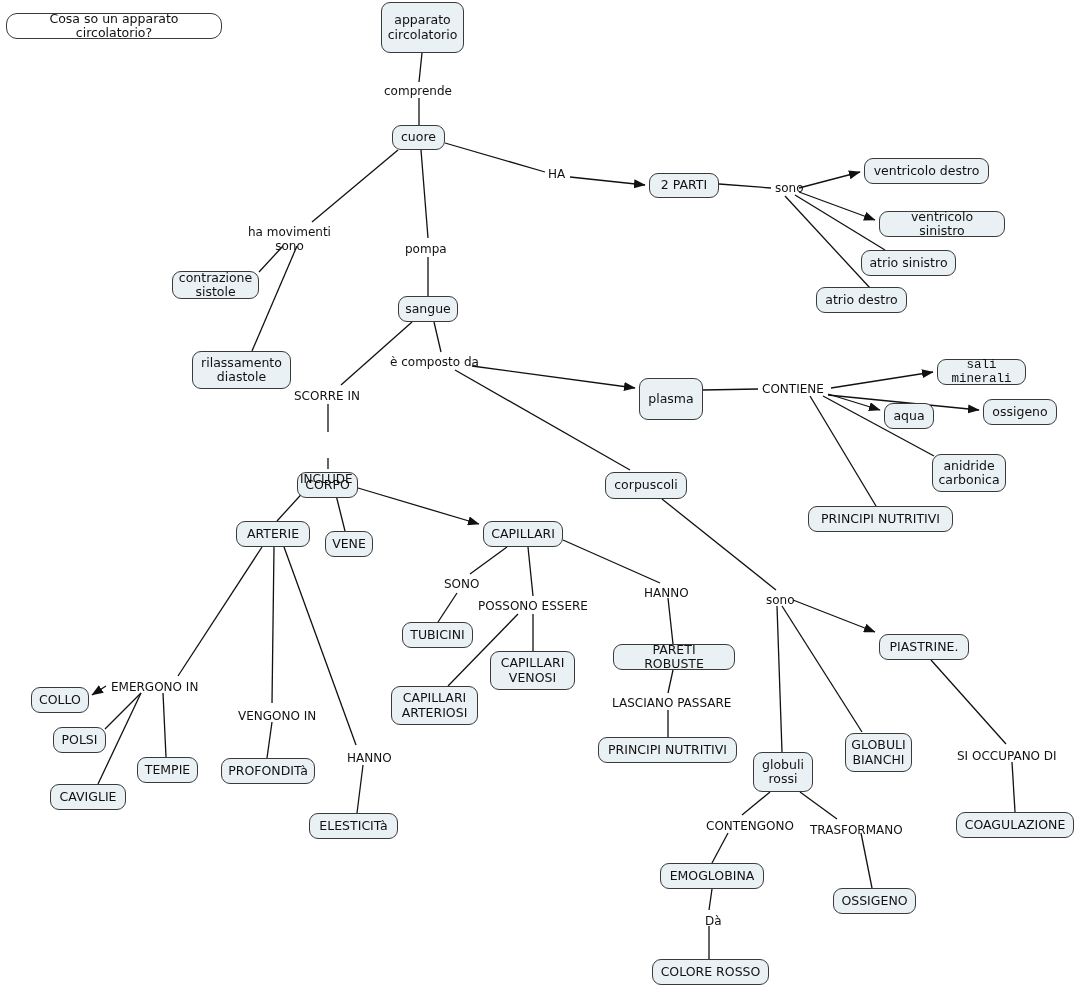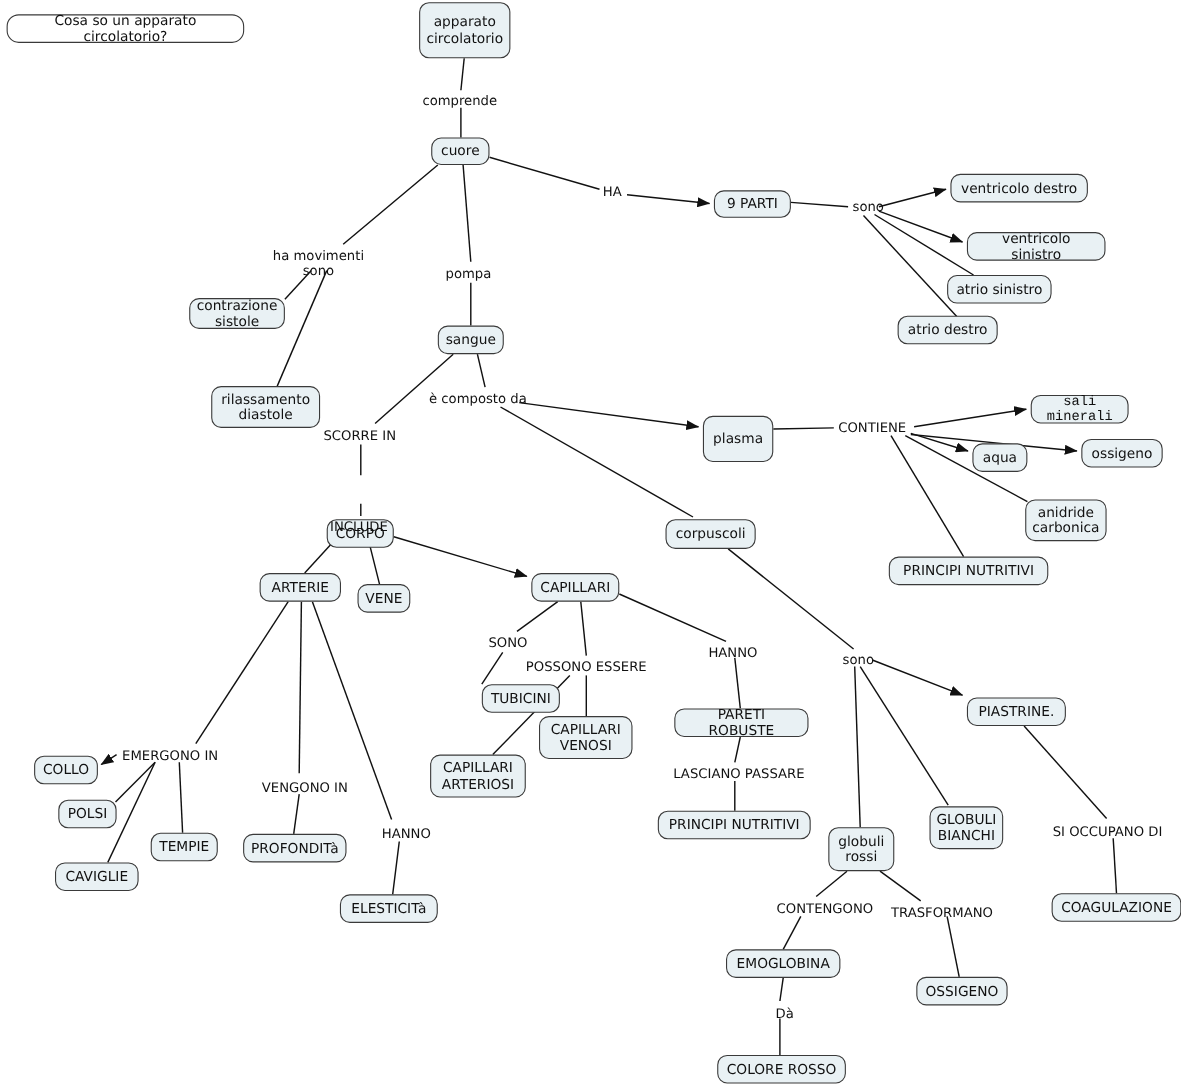--- a/index.html
+++ b/index.html
@@ -130,21 +130,21 @@
         <line x1="272" y1="722" x2="267" y2="758" stroke="#111111" stroke-width="1.3"></line>
         <line x1="284" y1="547" x2="356" y2="745" stroke="#111111" stroke-width="1.3"></line>
         <line x1="363" y1="765" x2="357" y2="813" stroke="#111111" stroke-width="1.3"></line>
       </g>
   </svg>
   <div id="nodes-group">
       <div class="node question" style="left: 6px; top: 13px; width: 216px; height: 26px;">Cosa so un apparato circolatorio?</div>
       <div class="node" style="left: 381px; top: 2px; width: 83px; height: 51px;">apparato
 circolatorio</div>
       <div class="node" style="left: 392px; top: 125px; width: 53px; height: 25px;">cuore</div>
-      <div class="node" style="left: 649px; top: 173px; width: 70px; height: 25px;">9 PARTI</div>
+      <div class="node" style="left: 649px; top: 173px; width: 70px; height: 25px;">2 PARTI</div>
       <div class="node" style="left: 864px; top: 158px; width: 125px; height: 26px;">ventricolo  destro</div>
       <div class="node" style="left: 879px; top: 211px; width: 126px; height: 26px;">ventricolo sinistro</div>
       <div class="node" style="left: 861px; top: 250px; width: 95px; height: 26px;">atrio sinistro</div>
       <div class="node" style="left: 816px; top: 287px; width: 91px; height: 26px;">atrio destro</div>
       <div class="node" style="left: 172px; top: 271px; width: 87px; height: 28px;">contrazione
 sistole</div>
       <div class="node" style="left: 192px; top: 351px; width: 99px; height: 38px;">rilassamento
 diastole</div>
       <div class="node" style="left: 398px; top: 296px; width: 60px; height: 26px;">sangue</div>
       <div class="node" style="left: 639px; top: 378px; width: 64px; height: 42px;">plasma</div>
@@ -152,21 +152,21 @@
       <div class="node" style="left: 884px; top: 403px; width: 50px; height: 26px;">aqua</div>
       <div class="node" style="left: 983px; top: 399px; width: 74px; height: 26px;">ossigeno</div>
       <div class="node" style="left: 932px; top: 454px; width: 74px; height: 38px;">anidride
 carbonica</div>
       <div class="node" style="left: 808px; top: 506px; width: 145px; height: 26px;">PRINCIPI NUTRITIVI</div>
       <div class="node" style="left: 605px; top: 472px; width: 82px; height: 27px;">corpuscoli</div>
       <div class="node" style="left: 297px; top: 432px; width: 61px; height: 26px; margin-top: 40px;">CORPO</div>
       <div class="node" style="left: 236px; top: 521px; width: 74px; height: 26px;">ARTERIE</div>
       <div class="node" style="left: 325px; top: 531px; width: 48px; height: 26px;">VENE</div>
       <div class="node" style="left: 483px; top: 521px; width: 80px; height: 26px;">CAPILLARI</div>
-      <div class="node" style="left: 402px; top: 622px; width: 71px; height: 26px; margin-left: 36px;">TUBICINI</div>
+      <div class="node" style="left: 402px; top: 622px; width: 71px; height: 26px;">TUBICINI</div>
       <div class="node" style="left: 490px; top: 651px; width: 85px; height: 39px;">CAPILLARI
 VENOSI</div>
       <div class="node" style="left: 391px; top: 686px; width: 87px; height: 39px;">CAPILLARI
 ARTERIOSI</div>
       <div class="node" style="left: 613px; top: 644px; width: 122px; height: 26px;">PARETI ROBUSTE</div>
       <div class="node" style="left: 598px; top: 737px; width: 139px; height: 26px;">PRINCIPI NUTRITIVI</div>
       <div class="node" style="left: 31px; top: 687px; width: 58px; height: 26px;">COLLO</div>
       <div class="node" style="left: 53px; top: 727px; width: 53px; height: 26px;">POLSI</div>
       <div class="node" style="left: 137px; top: 757px; width: 61px; height: 26px;">TEMPIE</div>
       <div class="node" style="left: 50px; top: 784px; width: 76px; height: 26px;">CAVIGLIE</div>

